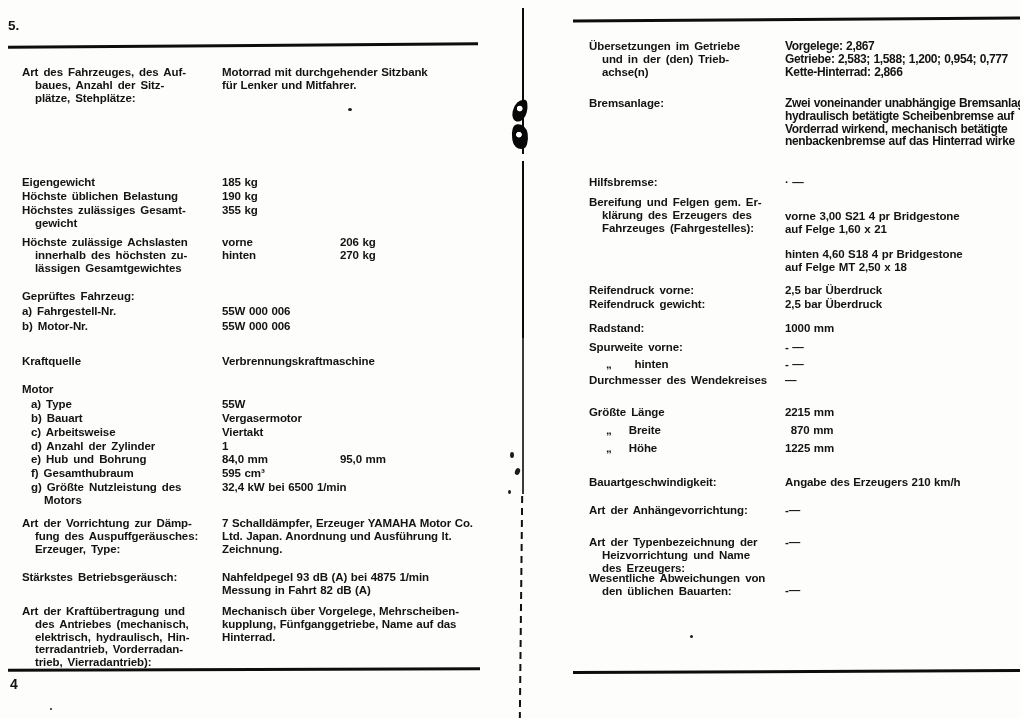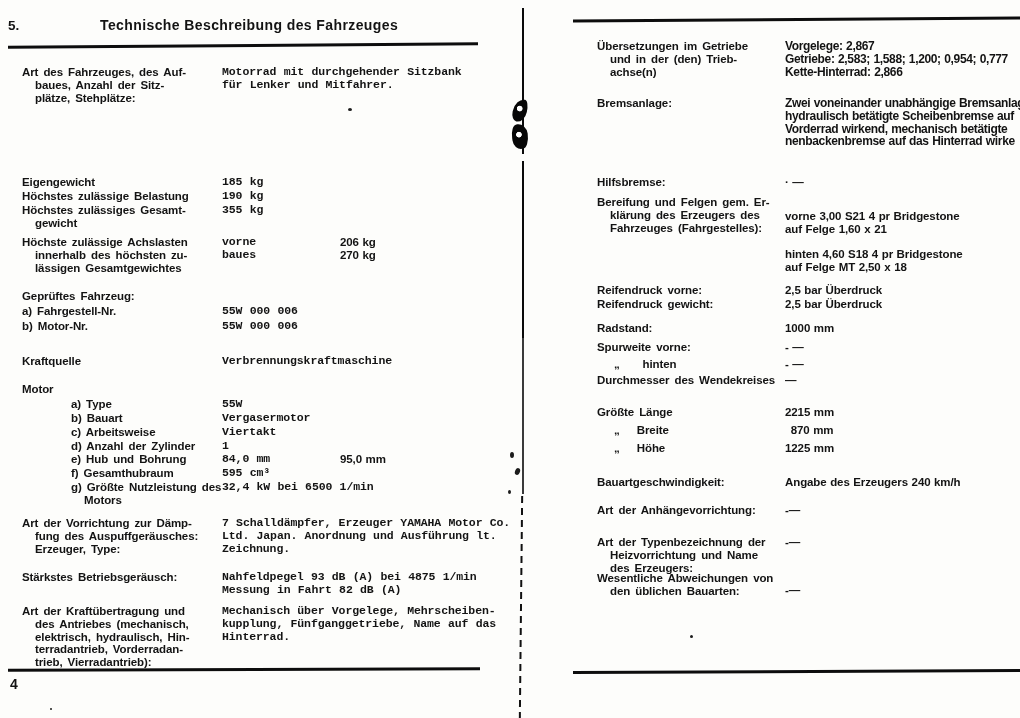--- a/index.html
+++ b/index.html
@@ -8,24 +8,24 @@
     background:#fdfdfb;color:#131313;
     font-family:"Liberation Sans",sans-serif;font-weight:700;
     font-size:11.5px;line-height:12.8px;letter-spacing:-0.1px;
   }
   .page{position:absolute;top:0;height:718px;}
   #page-left{left:0;width:560px;}
   #page-right{left:573px;width:447px;}
   .row{position:absolute;left:0;width:100%;}
   .lbl,.val,.val2{position:absolute;top:0;white-space:pre;word-spacing:2px;}
   .lbl{left:22px;padding-left:13px;text-indent:-13px;}
-  #page-left .val{left:222px;word-spacing:0.5px;font-family:Liberation Mono, monospace;}
+  #page-left .val{left:222px;word-spacing:0.5px;}
   #page-left .val2{left:340px;word-spacing:0.5px;}
-  .row.indent .lbl{left:31px;margin-left:40px;}
-  #page-right .lbl{left:24px;}
+  .row.indent .lbl{left:31px;}
+  #page-right .lbl{left:16px;}
   #page-right .val{left:212px;word-spacing:0.5px;}
   .val.tight{font-size:12px;letter-spacing:-0.35px;word-spacing:0;}
   .rule{position:absolute;background:#0d0d0d;}
   .section-num{position:absolute;left:8px;top:20px;font-size:13.5px;}
   .doc-title{position:absolute;left:100px;top:19px;font-size:14px;letter-spacing:0.4px;white-space:nowrap;}
   .page-num{position:absolute;left:10px;top:678px;font-size:14px;}
   .fold-main{position:absolute;left:522px;top:8px;width:2px;height:486px;
     background:linear-gradient(#0a0a0a 0 30%,transparent 30% 31.5%,#0a0a0a 31.5% 68%,#0a0a0acc 68% 100%);}
   .fold-low{position:absolute;left:520px;top:496px;width:2px;height:222px;
     background:repeating-linear-gradient(180deg,#111 0 7px,transparent 7px 12px);transform:rotate(0.6deg);}
@@ -34,49 +34,48 @@
   #fold-blob-2{left:512px;top:124px;width:16px;height:25px;border-radius:40% 60% 45% 55%/55% 45% 60% 40%;transform:rotate(-8deg);}
   .speck{position:absolute;background:#1c1c1c;border-radius:50%;}
 </style>
 </head>
 <body>
 
 <div id="screen">
 
   <div class="page" id="page-left">
     <div class="section-num">5.</div>
-    <div class="doc-title">Technische Beschreibung des Fahrzeuges</div>
     <div class="rule" style="left:8px;top:44px;width:470px;height:3px;transform:rotate(-0.4deg);"></div>
 
     <div class="row" style="top:66px">
       <div class="lbl">Art des Fahrzeuges, des Auf-
 baues, Anzahl der Sitz-
 plätze, Stehplätze:</div>
       <div class="val">Motorrad mit durchgehender Sitzbank
 für Lenker und Mitfahrer.</div>
     </div>
     <div class="row" style="top:176px">
       <div class="lbl">Eigengewicht</div>
       <div class="val">185 kg</div>
     </div>
     <div class="row" style="top:190px">
-      <div class="lbl">Höchstes zulässige Belastung</div>
+      <div class="lbl">Höchste üblichen Belastung</div>
       <div class="val">190 kg</div>
     </div>
     <div class="row" style="top:204px">
       <div class="lbl">Höchstes zulässiges Gesamt-
 gewicht</div>
       <div class="val">355 kg</div>
     </div>
     <div class="row" style="top:236px">
       <div class="lbl">Höchste zulässige Achslasten
 innerhalb des höchsten zu-
 lässigen Gesamtgewichtes</div>
       <div class="val">vorne
-baues</div>
+hinten</div>
       <div class="val2">206 kg
 270 kg</div>
     </div>
     <div class="row" style="top:290px">
       <div class="lbl">Geprüftes Fahrzeug:</div>
     </div>
     <div class="row" style="top:305px">
       <div class="lbl">a) Fahrgestell-Nr.</div>
       <div class="val">55W 000 006</div>
     </div>
@@ -223,21 +222,21 @@
     <div class="row" style="top:424px">
       <div class="lbl">  „  Breite</div>
       <div class="val"> 870 mm</div>
     </div>
     <div class="row" style="top:442px">
       <div class="lbl">  „  Höhe</div>
       <div class="val">1225 mm</div>
     </div>
     <div class="row" style="top:476px">
       <div class="lbl">Bauartgeschwindigkeit:</div>
-      <div class="val">Angabe des Erzeugers 240 km/h</div>
+      <div class="val">Angabe des Erzeugers 210 km/h</div>
     </div>
     <div class="row" style="top:504px">
       <div class="lbl">Art der Anhängevorrichtung:</div>
       <div class="val">-—</div>
     </div>
     <div class="row" style="top:536px">
       <div class="lbl">Art der Typenbezeichnung der
 Heizvorrichtung und Name
 des Erzeugers:</div>
       <div class="val">-—</div>

